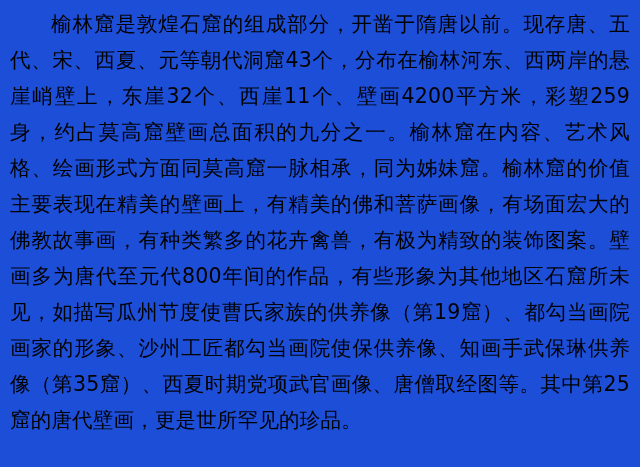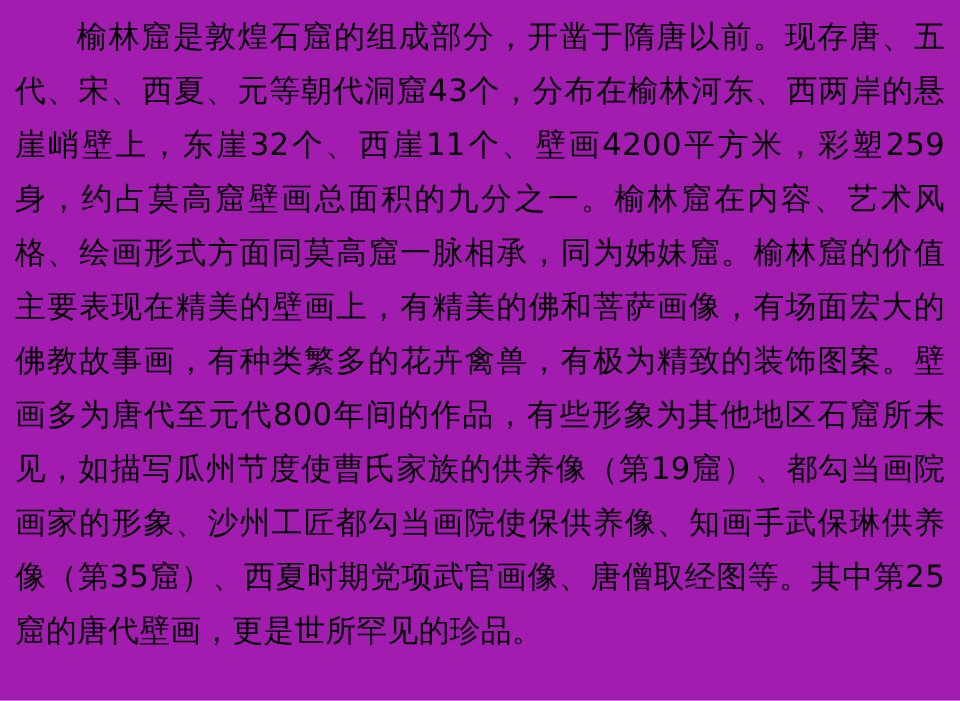--- a/index.html
+++ b/index.html
@@ -11,21 +11,21 @@
     height: 467px;
     background: #ffffff;
     font-family: "DejaVu Sans", "Liberation Sans", sans-serif;
     overflow: hidden;
   }
   #doc {
     box-sizing: border-box;
     width: 640px;
     height: 467px;
     padding: 6px 10px 0 10px;
-    background: #a21caf;
+    background: #1d4ed8;
   }
   .para {
     margin: 0;
     font-size: 20.5px;
     line-height: 36px;
     color: #000000;
     text-align: justify;
     text-justify: inter-ideograph;
     text-indent: 2em;
     letter-spacing: 0.2px;

